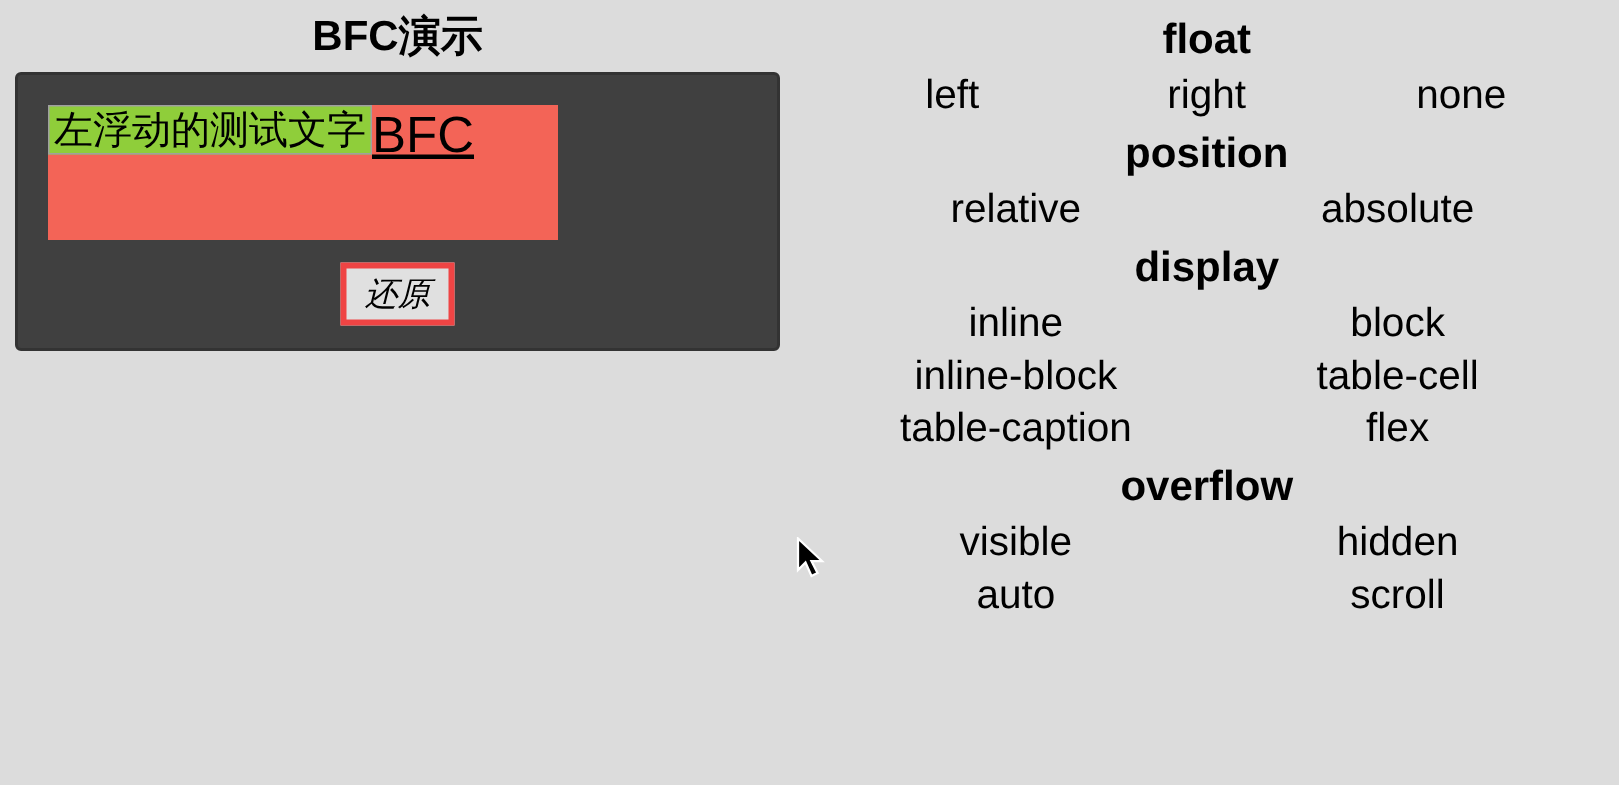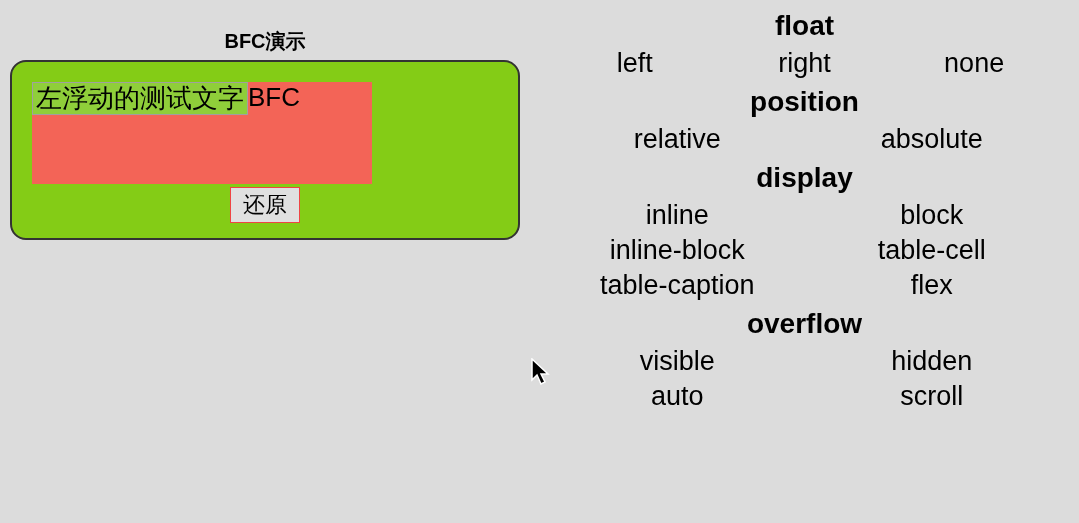--- a/index.html
+++ b/index.html
@@ -14,63 +14,64 @@
       font-family: Arial, "Helvetica Neue", sans-serif;
       display: flex;
       overflow: hidden;
     }
     .left-panel {
       width: 530px;
       padding: 5px 10px;
     }
     .title {
       text-align: center;
-      font-size: 20px;
+      font-size: 28px;
       font-weight: bold;
       margin-bottom: 5px;
-      margin-top: 23px;
     }
     .demo-box {
       border: 2px solid #333;
-      border-radius: 16px;
-      background: #84cc16;
+      border-radius: 4px;
+      background: #404040;
       padding: 20px 20px 15px 20px;
       width: 510px;
     }
     .demo-content {
       position: relative;
       height: 100px;
     }
     .float-left {
       float: left;
       background: #8fce3a;
       font-size: 26px;
       padding: 0 3px;
       border: 1px solid #a0a0a0;
       line-height: 1.2;
     }
     .bfc-box {
       background: #f36457;
       width: 340px;
-      height: 102px;
-      font-size: 26px;
+      height: 90px;
+      font-size: 34px;
       padding-left: 0;
       line-height: 1.2;
+      text-decoration: underline;
     }
     .reset-row {
       text-align: center;
       margin-top: 5px;
       clear: both;
     }
     .reset-btn {
       font-size: 22px;
       background: #e0e0e0;
-      border: 1px solid #ef4444;
+      border: 4px solid #ef4444;
       padding: 2px 12px;
       cursor: pointer;
+      font-style: italic;
     }
     .right-panel {
       flex: 1;
       padding: 5px 20px 10px 20px;
       text-align: center;
     }
     .group-title {
       font-size: 28px;
       font-weight: bold;
       margin-top: 5px;

